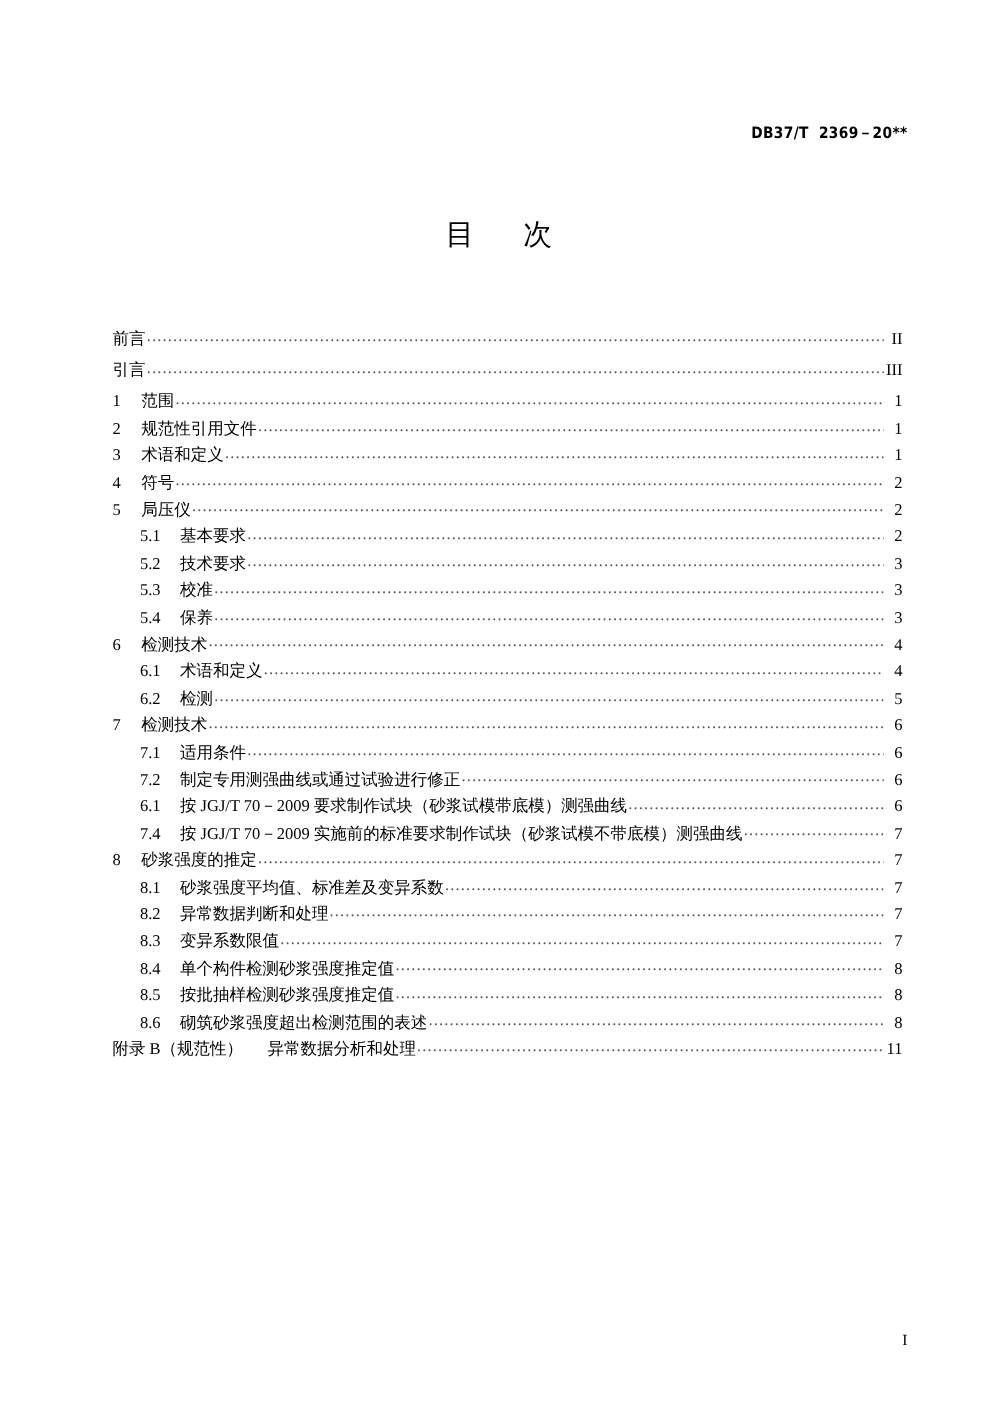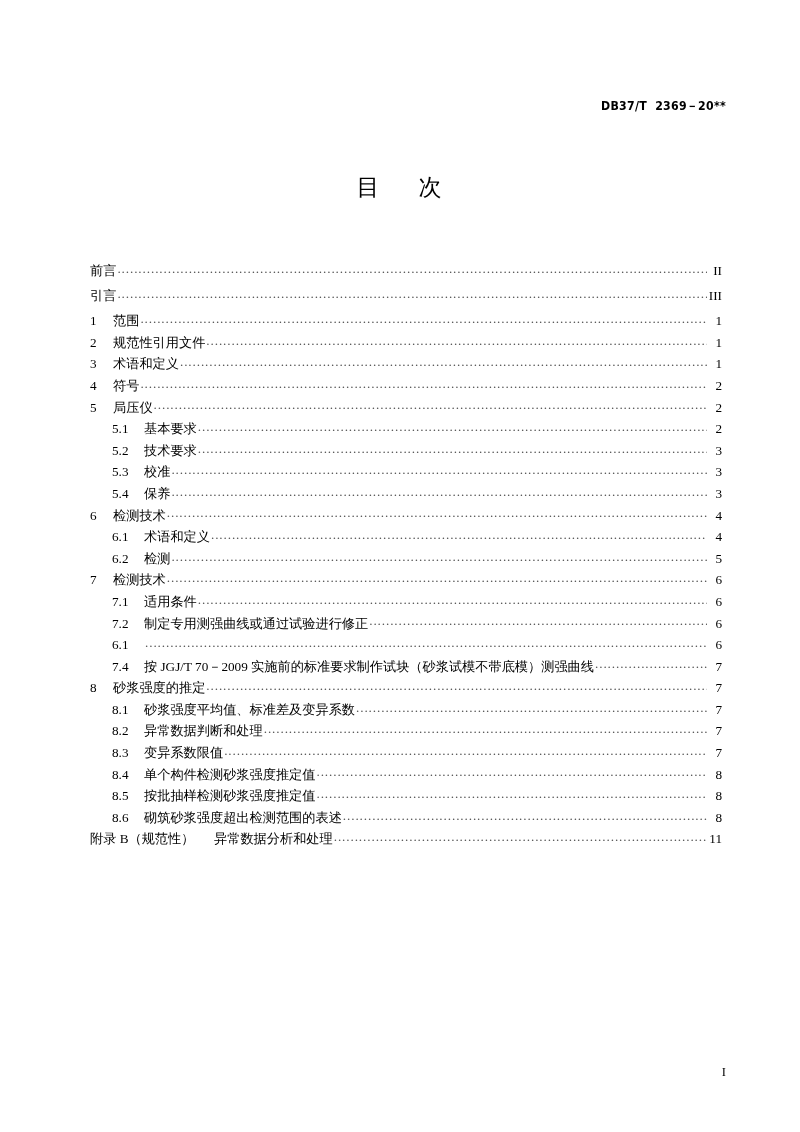--- a/index.html
+++ b/index.html
@@ -235,20 +235,21 @@
         <span class="pg">6</span>
       </div>
       <div class="toc-row lvl2">
         <span class="num">7.2</span>
         <span class="label">制定专用测强曲线或通过试验进行修正</span>
         <span class="leader"></span>
         <span class="pg">6</span>
       </div>
       <div class="toc-row lvl2">
         <span class="num">6.1</span>
+        <span class="label">按 JGJ/T 70－2009 要求制作试块（砂浆试模带底模）测强曲线</span>
         <span class="leader"></span>
         <span class="pg">6</span>
       </div>
       <div class="toc-row lvl2">
         <span class="num">7.4</span>
         <span class="label">按 JGJ/T 70－2009 实施前的标准要求制作试块（砂浆试模不带底模）测强曲线</span>
         <span class="leader"></span>
         <span class="pg">7</span>
       </div>
       <div class="toc-row lvl1">

